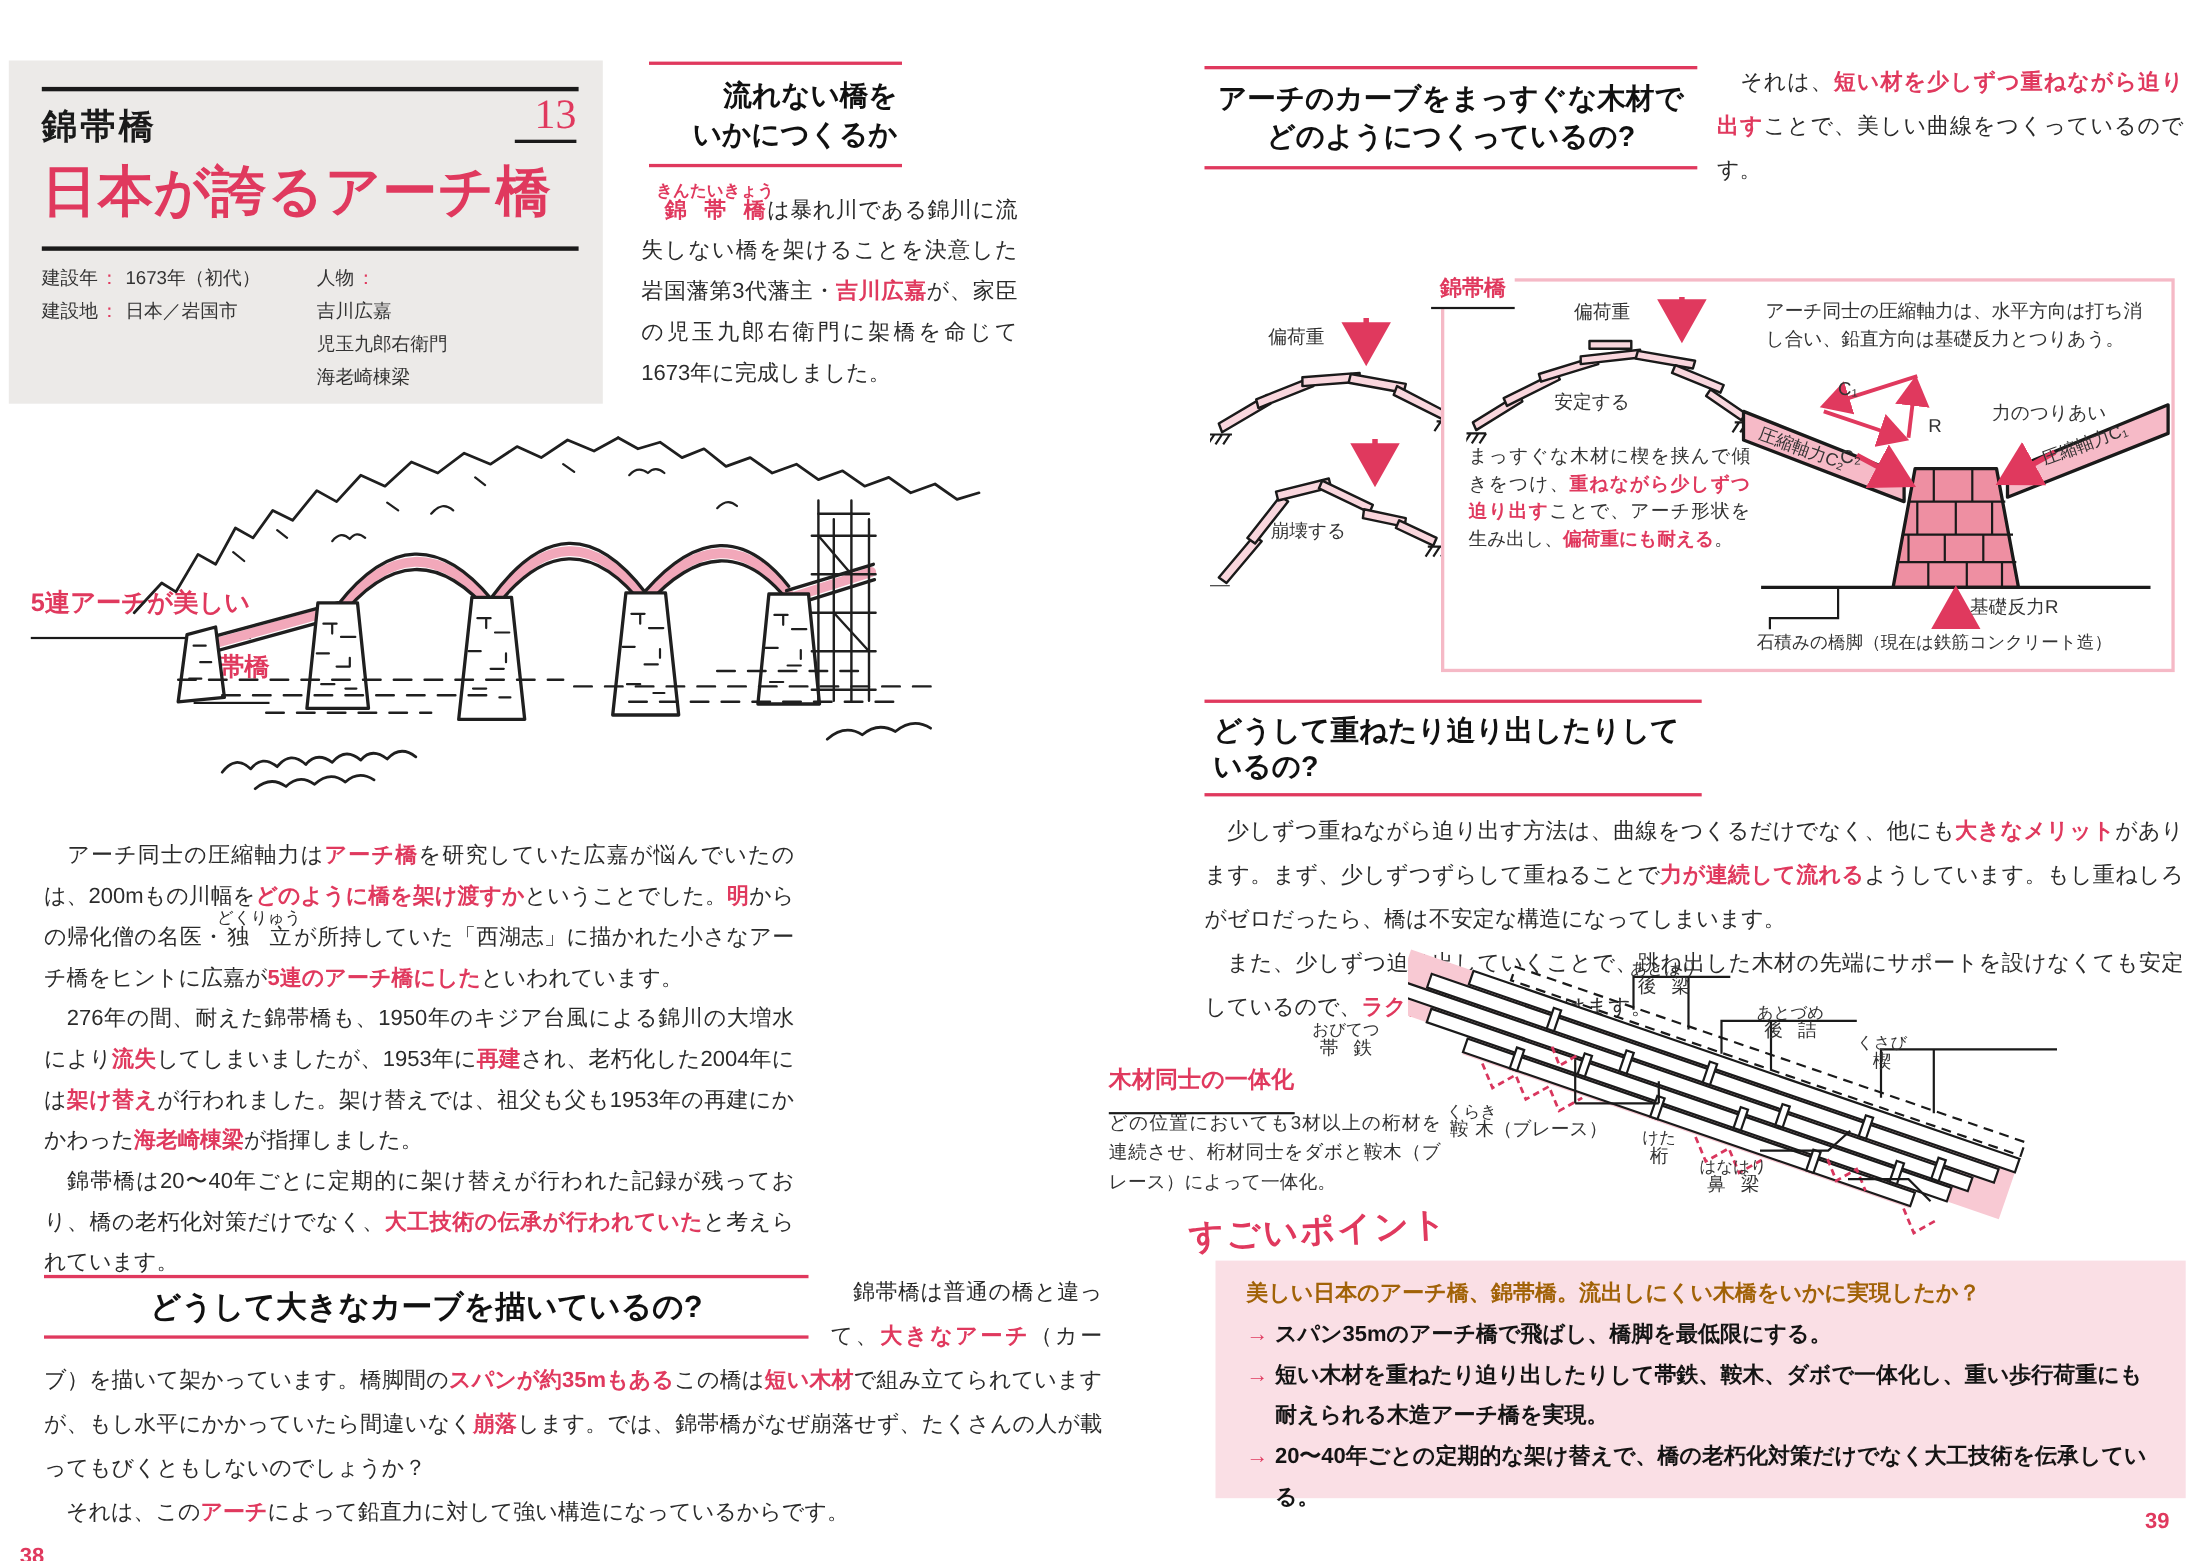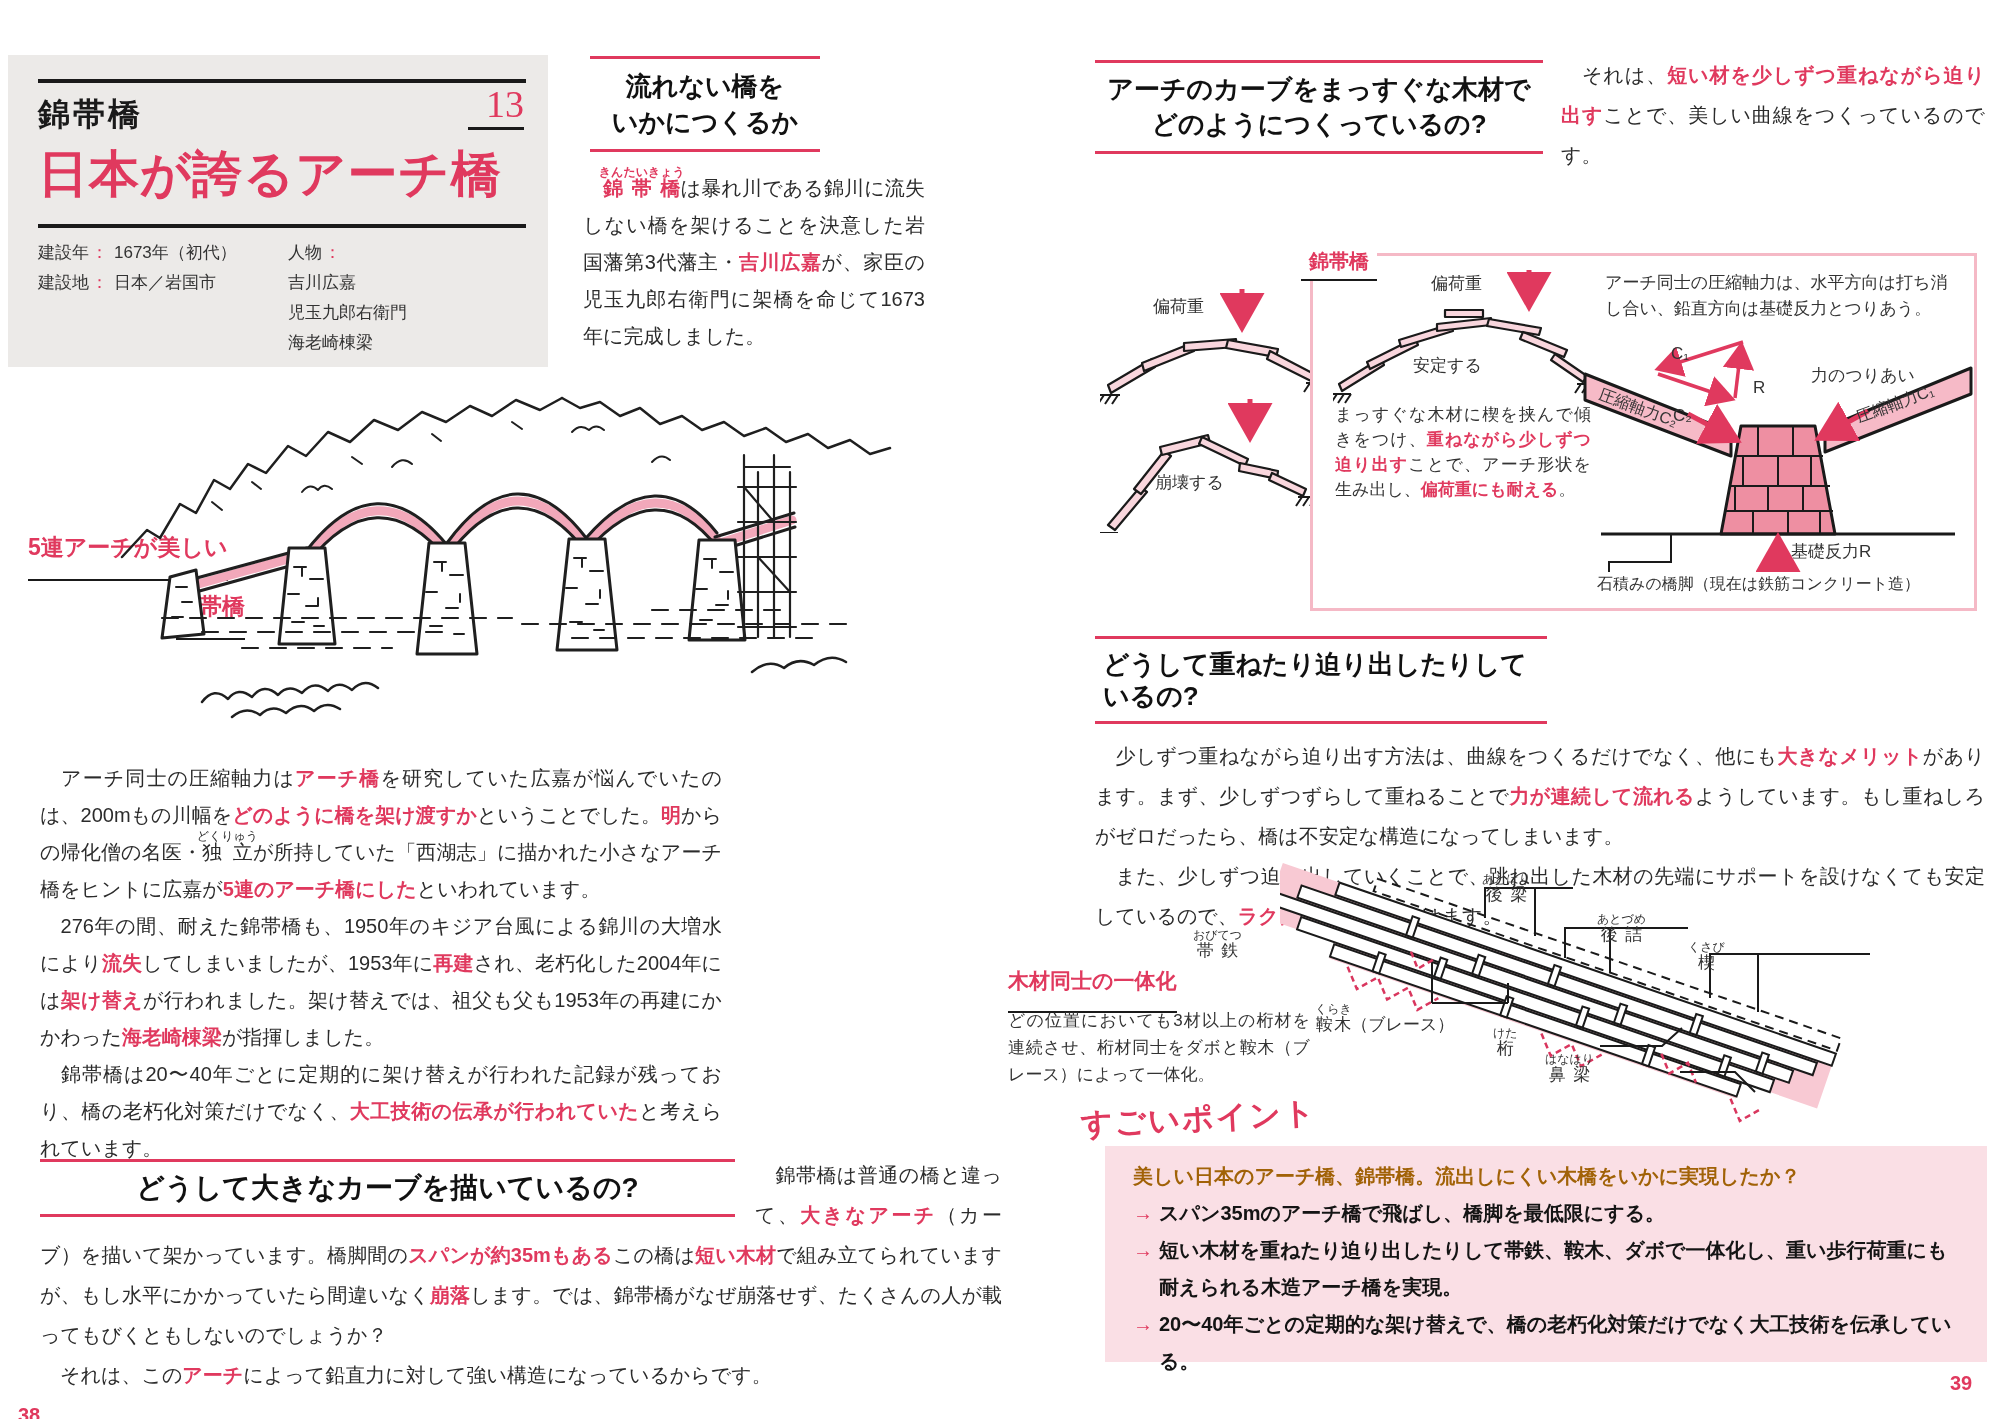--- a/index.html
+++ b/index.html
@@ -17,21 +17,21 @@
   html,body{margin:0;padding:0;}
   body{
     width:2000px;height:1419px;position:relative;background:#ffffff;
     font-family:"Liberation Sans","DejaVu Sans",sans-serif;color:var(--ink);
     overflow:hidden;
   }
   .abs{position:absolute;}
   p{margin:0;}
   .jtext{text-align:justify;}
   .seg-r{color:var(--accent);font-weight:700;}
-  ruby rt{font-size:12px;letter-spacing:0;}
+  ruby rt{font-size:15px;letter-spacing:0;}
   .rule{background:#1a1a1a;height:4px;}
   
   .info-box{background:var(--gray-box);}
   .bridge-name{font-size:32px;font-weight:800;letter-spacing:3px;color:#1a1a1a;margin:10px 0 2px 0;}
   .big-title{font-size:50px;font-weight:800;letter-spacing:1px;color:var(--accent);margin:4px 0 0 0;}
   .chapter-num{font-family:"Liberation Serif","DejaVu Serif",serif;color:var(--accent);font-size:38px;line-height:1;}
   .num-underline{background:#1a1a1a;height:3px;width:56px;}
   .meta{font-size:17px;line-height:30px;color:#333;}
   .meta .lab{color:#333;}
   .meta .colon{color:var(--accent);padding:0 6px 0 2px;}
@@ -82,21 +82,21 @@
         <div>
           <div>吉川広嘉</div>
           <div>児玉九郎右衛門</div>
           <div>海老崎棟梁</div>
         </div>
       </div>
     </div>
   </header>
 
   <div class="abs" style="left:583px;top:56px;width:342px;">
-    <div class="qhead" style="width:230px;margin-left:7px;">
+    <div class="qhead" style="width:230px;margin-left:7px;text-align:right;">
       <div class="in" style="font-size:26px;line-height:36px;">
         <div>流れない橋を</div>
         <div>いかにつくるか</div>
       </div>
     </div>
     <p class="body20 jtext" style="margin-top:14px;"><span>　</span><ruby class="seg-r">錦帯橋<rt>きんたいきょう</rt></ruby><span>は暴れ川である錦川に流失しない橋を架けることを決意した岩国藩第3代藩主・</span><span class="seg-r">吉川広嘉</span><span>が、家臣の児玉九郎右衛門に架橋を命じて1673年に完成しました。</span></p>
   </div>
 
   <div class="abs" style="left:28px;top:532px;width:250px;">
     <div class="redlabel blk-underline" style="font-size:23px;display:inline-block;">5連アーチが美しい</div><br>

